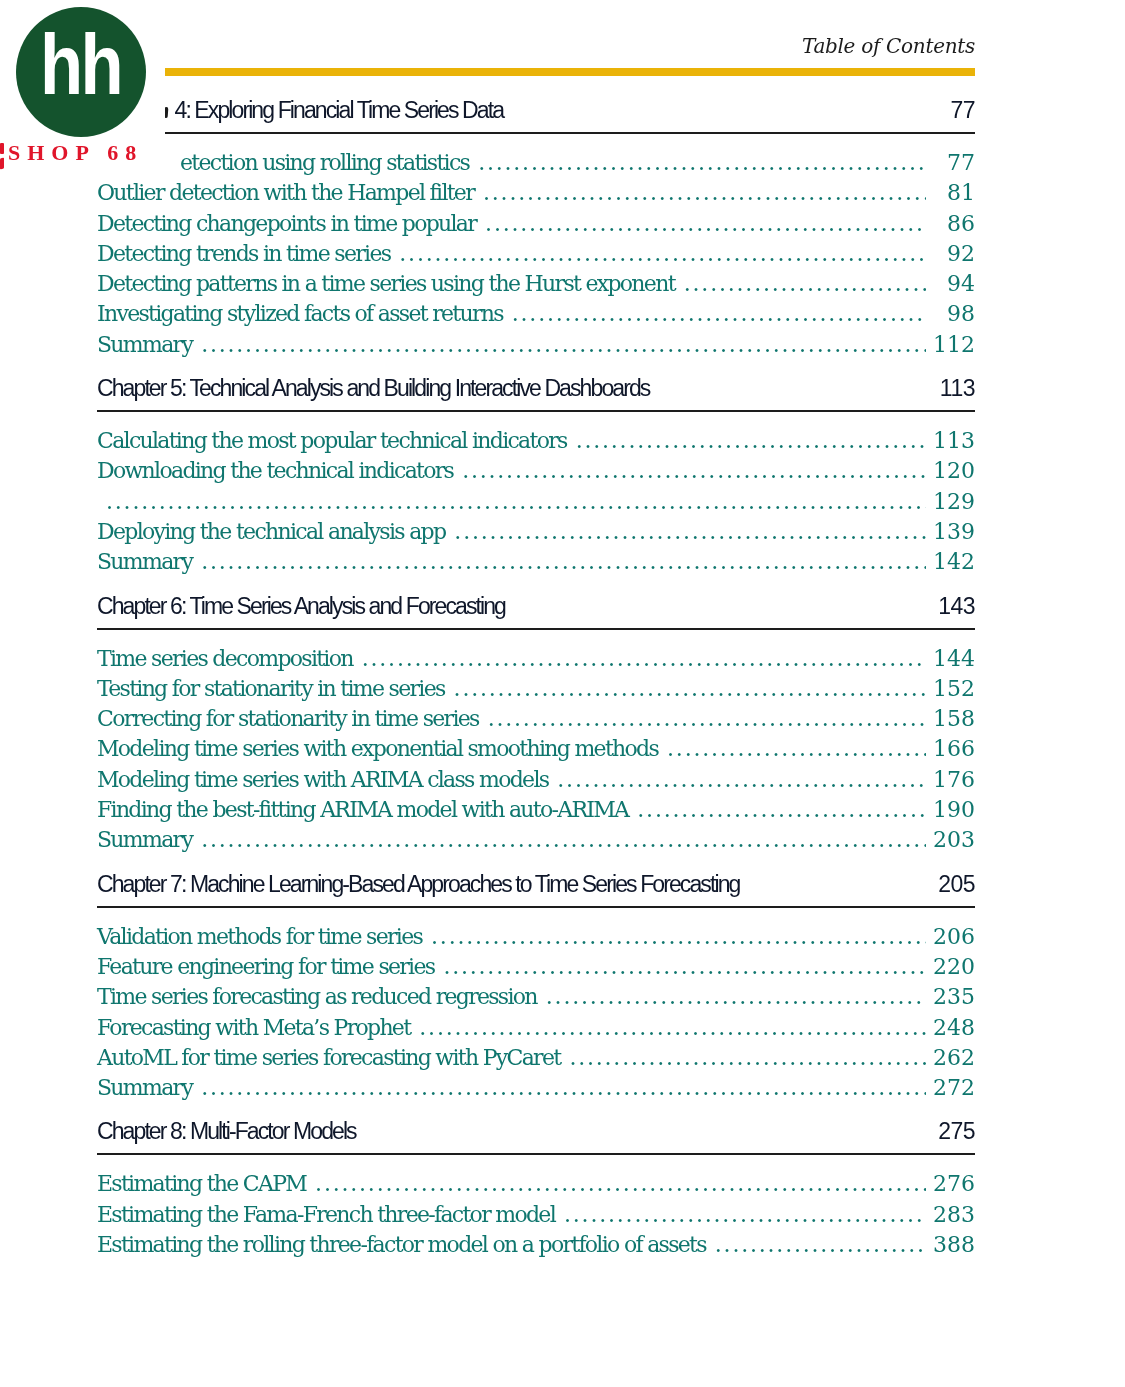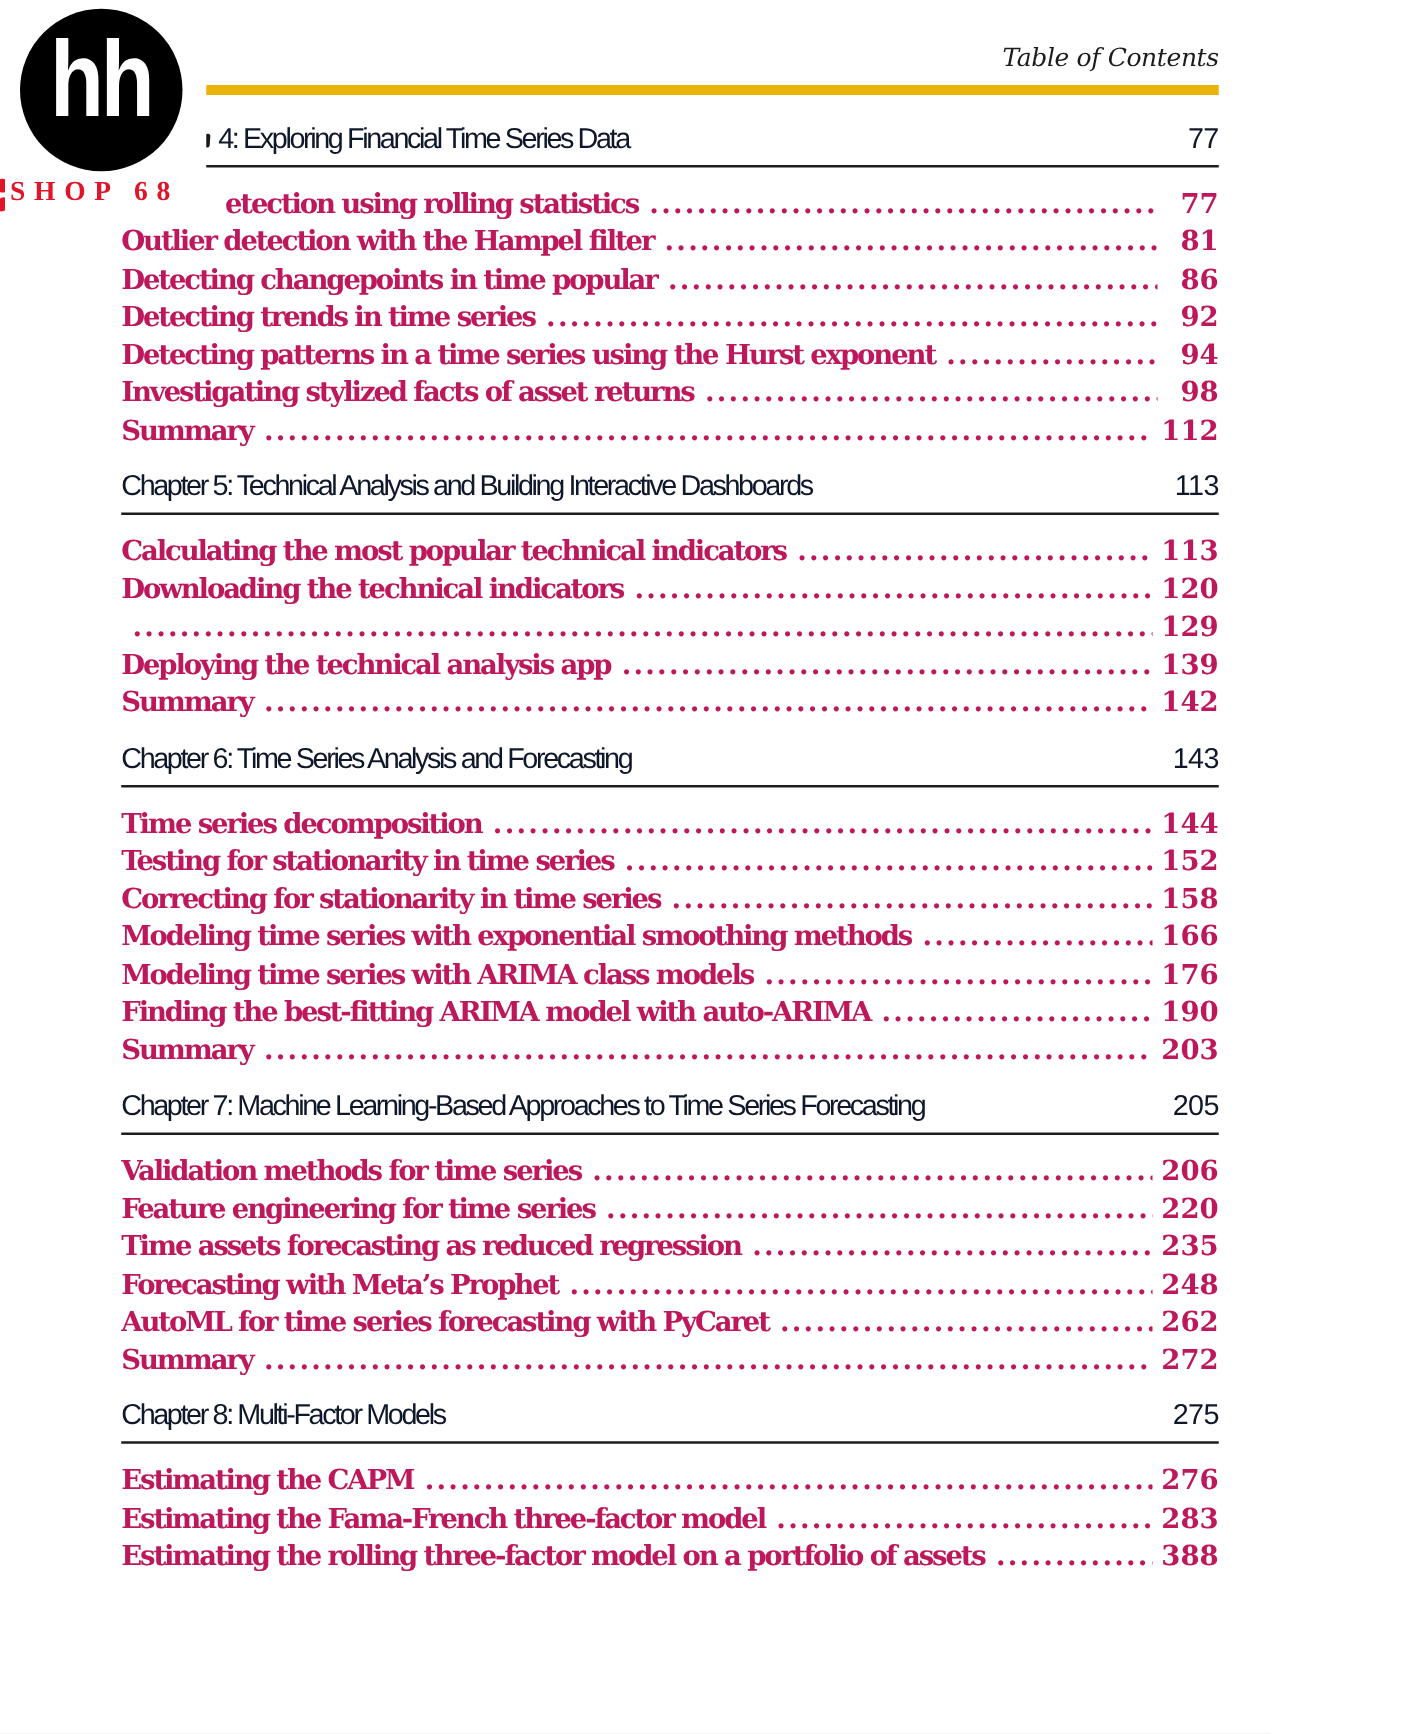--- a/index.html
+++ b/index.html
@@ -33,38 +33,38 @@
   .chapter-title.occluded { padding-left:67px; }
   .tick {
     display:inline-block; width:3.5px; height:11px; border-radius:2px;
     background:#1a1a1a; margin-right:7px; transform:rotate(4deg);
   }
 
   
   .entries { margin-top:14px; }
   .entry {
     display:flex; align-items:baseline; line-height:30.3px;
-    font-weight:700; font-size:22px; letter-spacing:-1.7px; color:#be185d;
+    font-weight:400; font-size:22px; letter-spacing:-1.7px; color:#0f766e;
   }
   .entry .title { white-space:nowrap; }
   .entry.occluded .title { padding-left:83px; }
   .entry .dots {
     flex:1; overflow:hidden; white-space:nowrap;
     margin:0 7px 0 9px; letter-spacing:1.8px;
   }
   .entry .dots::after {
     content:"..........................................................................................................................................................................................";
   }
   .entry .pg { min-width:42px; text-align:right; letter-spacing:0; }
 
   
   .stamp { position:absolute; left:0; top:0; width:165px; height:178px; background:#ffffff; }
   .logo-circle {
     position:absolute; left:16px; top:7px; width:130px; height:130px;
-    border-radius:50%; background:#000000;
+    border-radius:50%; background:#14532d;
     display:flex; align-items:center; justify-content:center;
   }
   .hh {
     font-family:"Liberation Sans", sans-serif; font-weight:700;
     font-size:86px; letter-spacing:-3px; line-height:1; color:#ffffff;
     transform:scaleX(0.82); margin-top:-16px;
   }
   .shop {
     position:absolute; left:8px; top:142px;
     font-family:Liberation Serif, serif; font-weight:700;
@@ -212,21 +212,21 @@
               <span class="title">Validation methods for time series</span>
               <span class="dots"></span>
               <span class="pg">206</span>
             </div>
             <div class="entry">
               <span class="title">Feature engineering for time series</span>
               <span class="dots"></span>
               <span class="pg">220</span>
             </div>
             <div class="entry">
-              <span class="title">Time assets forecasting as reduced regression</span>
+              <span class="title">Time series forecasting as reduced regression</span>
               <span class="dots"></span>
               <span class="pg">235</span>
             </div>
             <div class="entry">
               <span class="title">Forecasting with Meta’s Prophet</span>
               <span class="dots"></span>
               <span class="pg">248</span>
             </div>
             <div class="entry">
               <span class="title">AutoML for time series forecasting with PyCaret</span>

